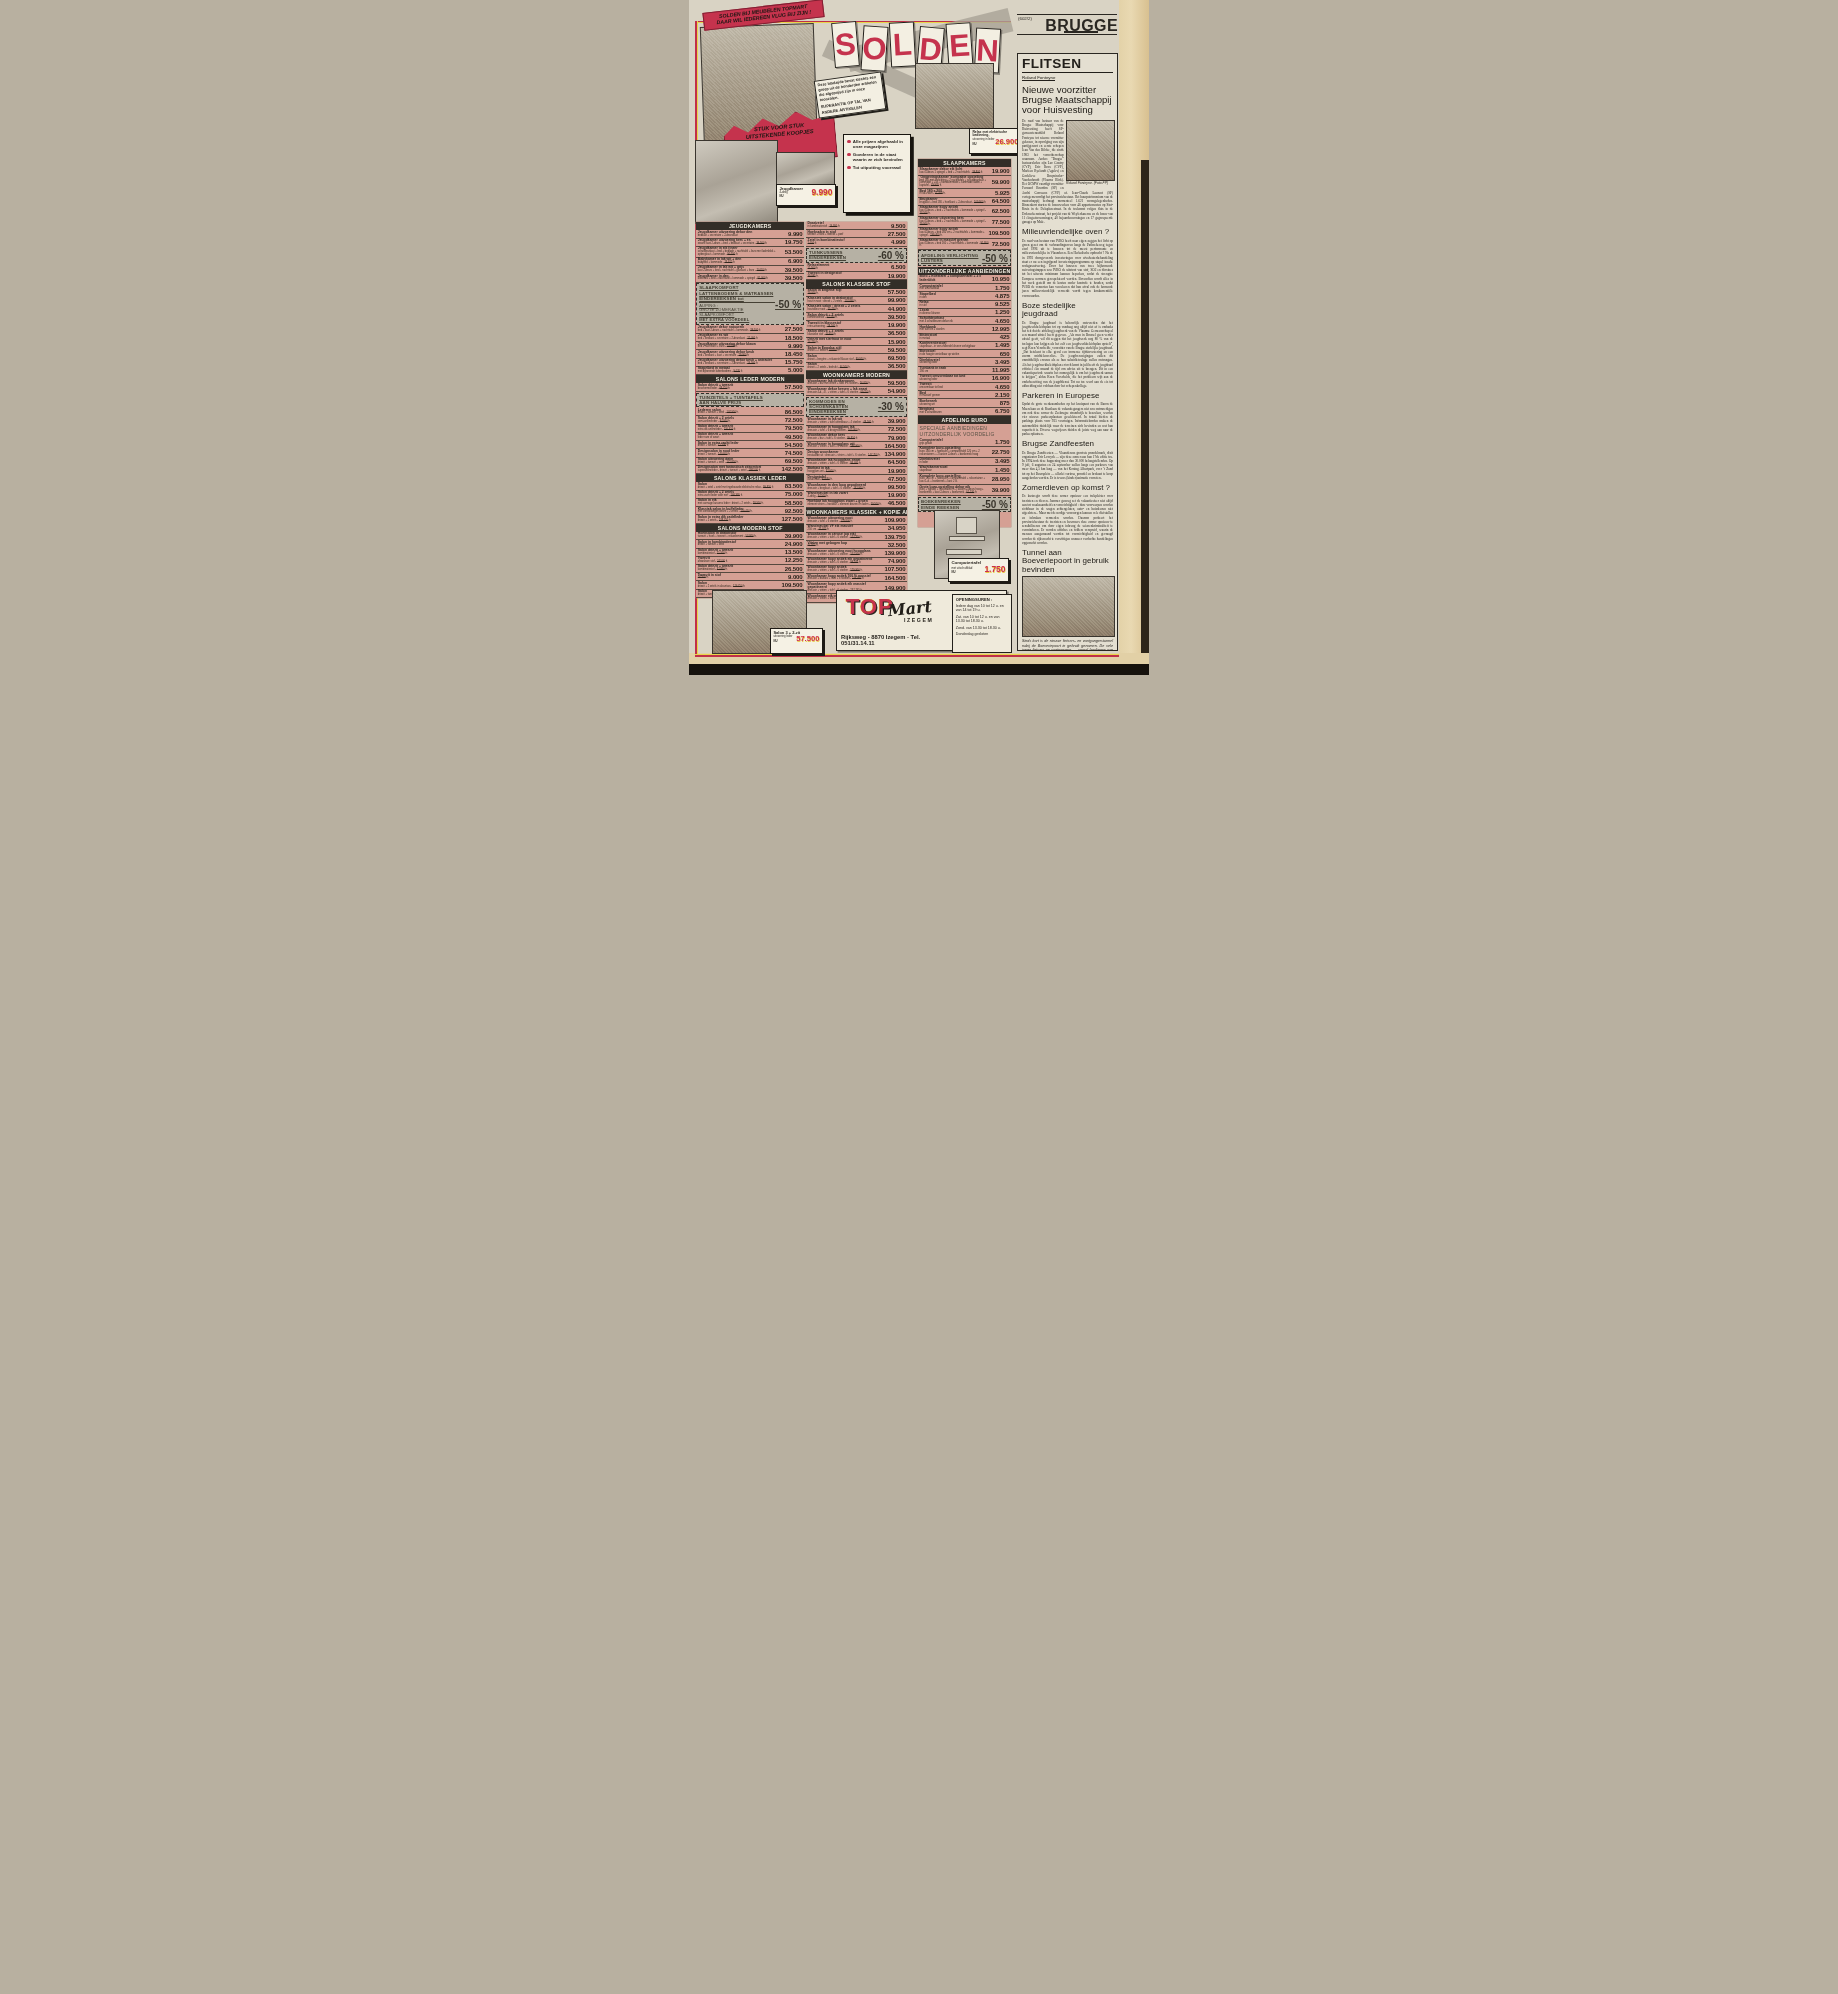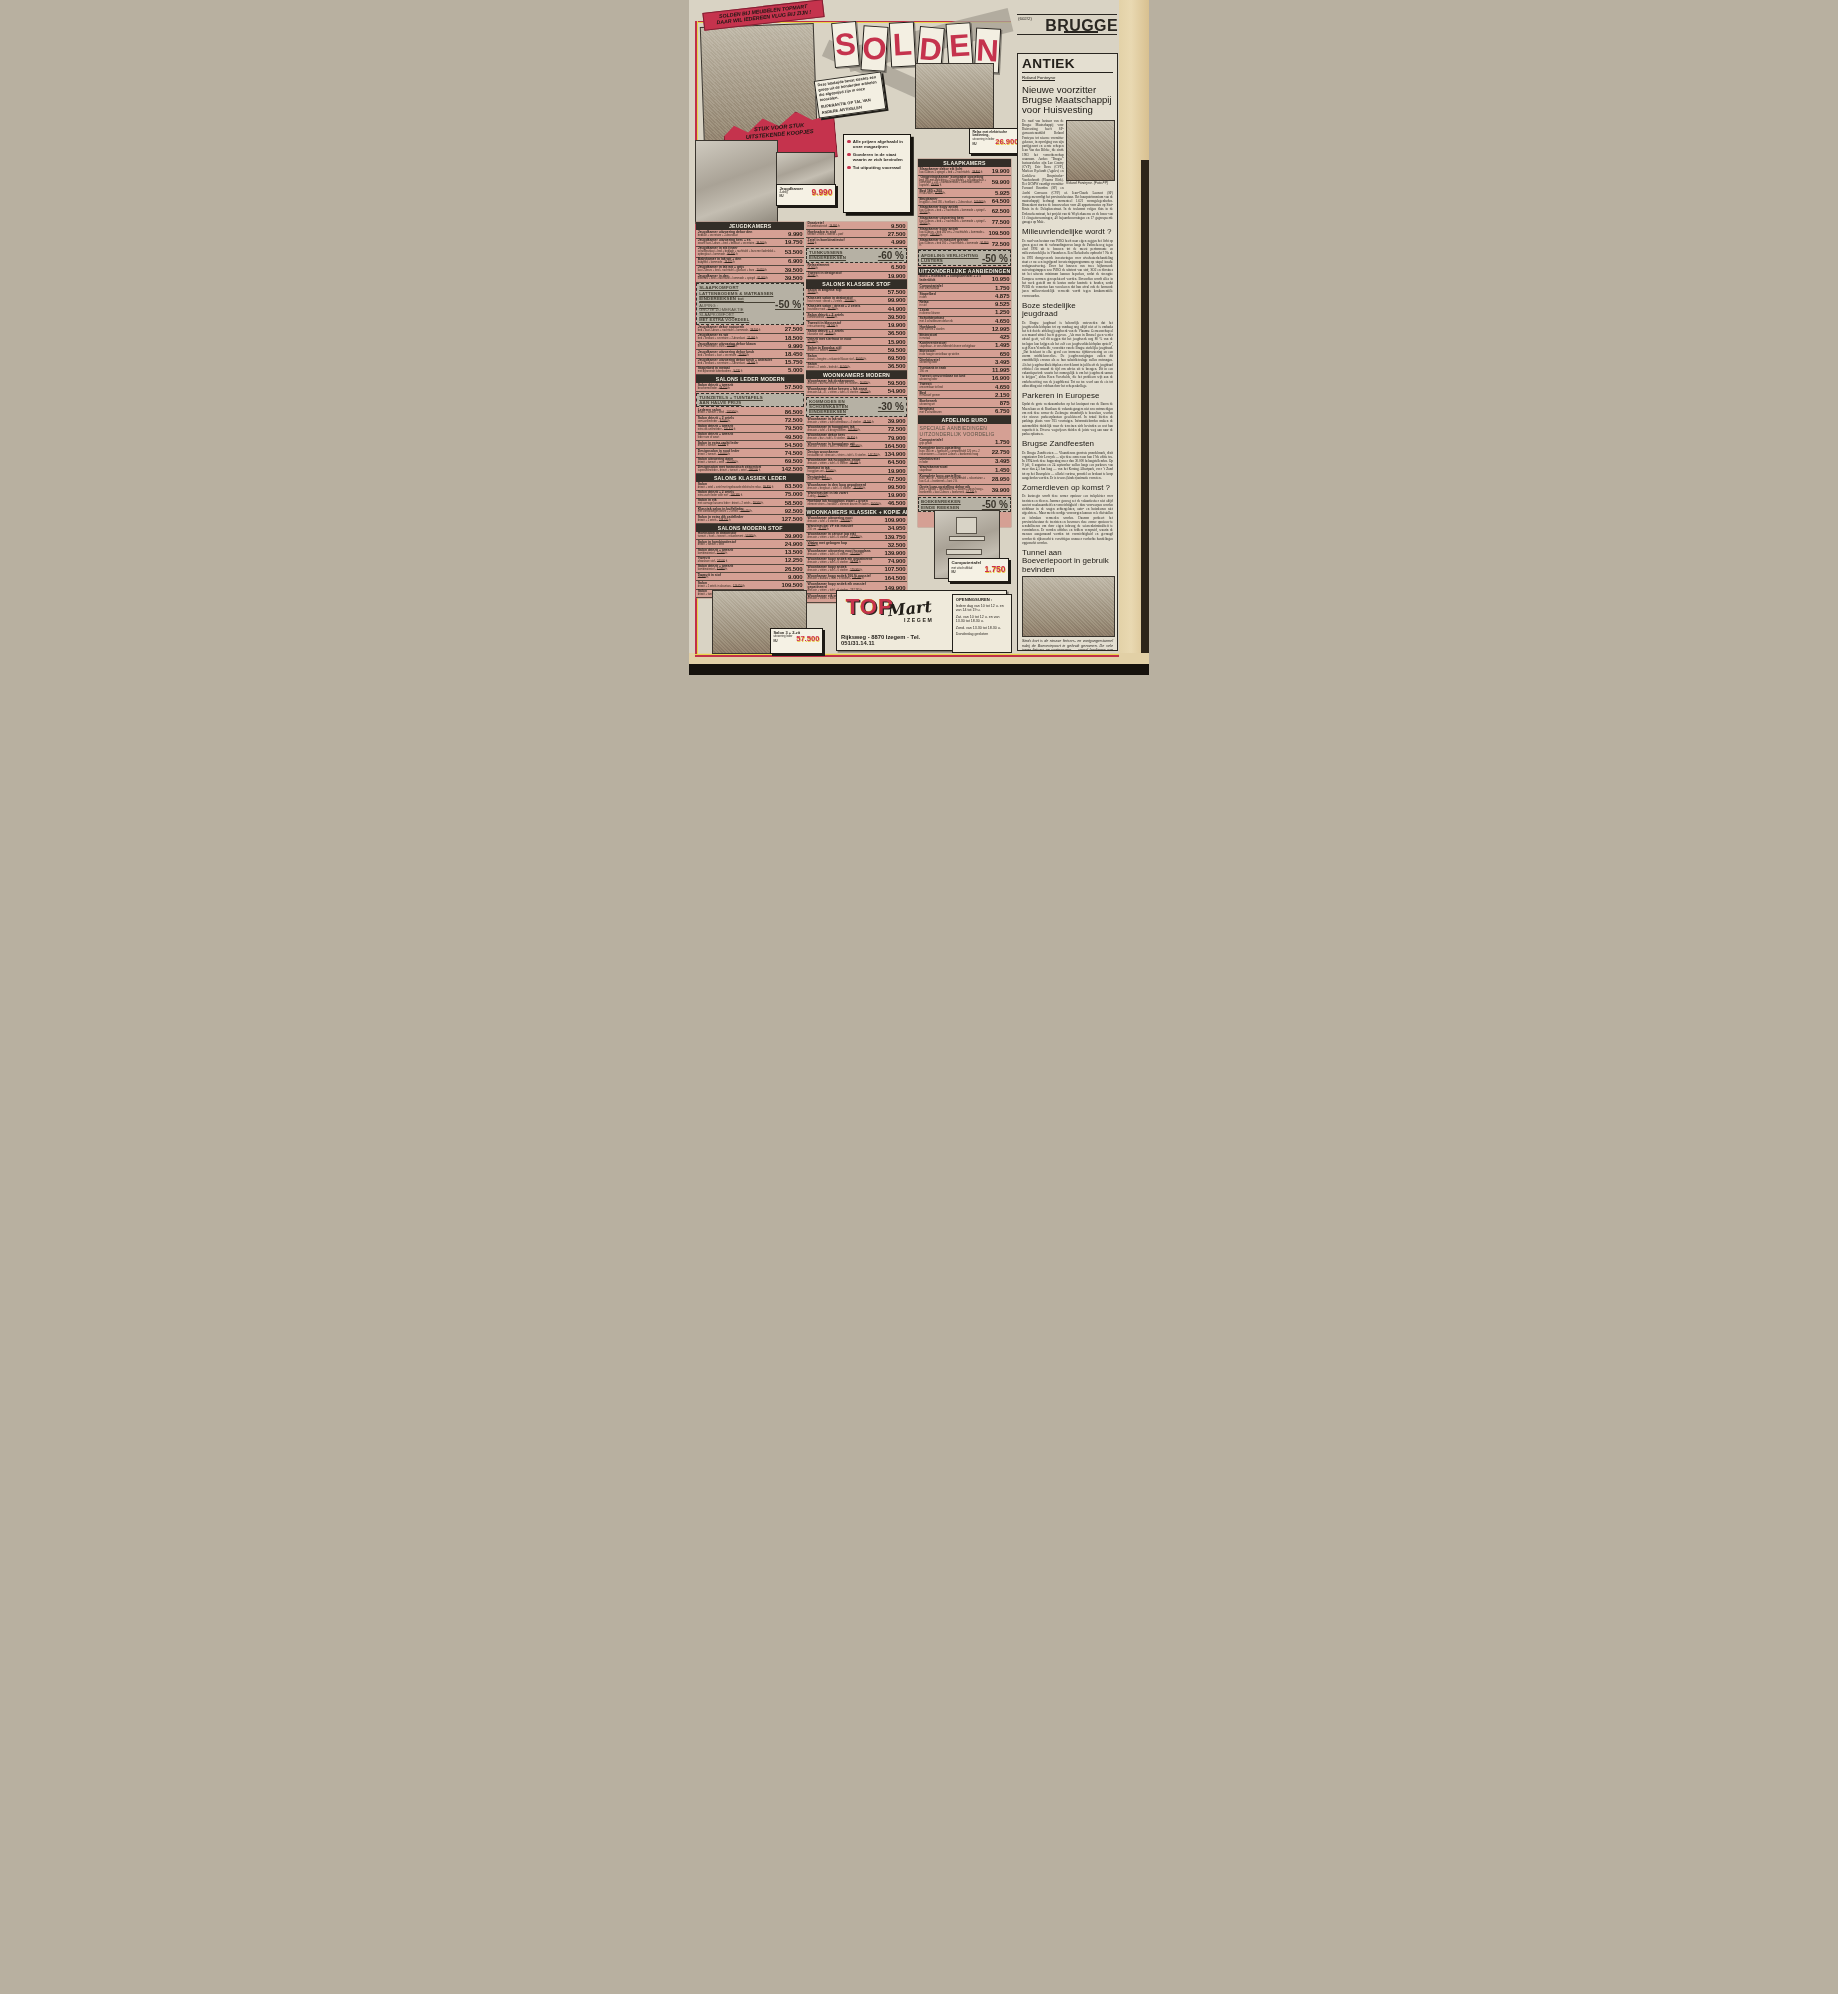--- a/index.html
+++ b/index.html
@@ -1024,30 +1024,30 @@
     <div class="hours-title">OPENINGSUREN :</div>
     <div id="hours-list">
         <div class="hline">Iedere dag van 10 tot 12 u. en van 14 tot 19 u.</div>
         <div class="hline">Zat. van 10 tot 12 u. en van 13.30 tot 18.30 u.</div>
         <div class="hline">Zond. van 13.30 tot 18.30 u.</div>
         <div class="hline">Donderdag gesloten</div>
       </div>
   </div>
 
   <div class="news-panel">
-    <div class="flitsen">ANTIEK</div>
+    <div class="flitsen">FLITSEN</div>
     <div class="byline">Roland Fonteyne</div>
     <div id="articles">
         <div class="news-h1">Nieuwe voorzitter Brugse Maatschappij voor Huisvesting</div>
         <div class="figure-r">
           <div class="photo photo-box"></div>
           <div class="figcap">Roland Fonteyne. (Foto FP)</div>
         </div>
         <p class="news-p">De raad van bestuur van de Brugse Maatschappij voor Huisvesting heeft SP-gemeenteraadslid Roland Fonteyne tot nieuwe voorzitter gekozen, in opvolging van zijn partijgenoot en eerste schepen Jean Van den Bilcke, die sinds 1983 het voorzitterschap waarnam. Andere “Brugse” bestuursleden zijn Luc Goutry (CVP), Eric Roos (CVP), Marleen Ryelandt (Agalev) en Godelieve Bruyninckx-Vandenhondt (Vlaams Blok). Het OCMW vaardigt voorzitter Fernand Bourdon (SP) en André Goossens (CVP) af. Jean-Claude Laurent (SP) vertegenwoordigt het provinciebestuur. Het huurpatrimonium van de maatschappij bedraagt momenteel 1.621 woongelegenheden. Binnenkort starten de bouwwerken voor 46 appartementen op Sint-Kruis in de Delaplacestraat. In de toekomst volgen flats in de Dokwerkersstraat, het projekt van de Weylerkazerne en de bouw van 11 ééngezinswoningen, 40 bejaardenwoningen en 17 gegroepeerde garages op Male.</p>
-        <div class="news-h2">Milieuvriendelijke wordt ?</div>
+        <div class="news-h2">Milieuvriendelijke oven ?</div>
         <p class="news-p">De raad van bestuur van IVBO heeft naar eigen zeggen het licht op groen gezet om de verbrandingsoven langs de Pathoekeweg tegen eind 1996 uit te bouwen tot de meest performante en milieuvriendelijke in Vlaanderen. Een Herkulische opdracht ? Na de in 1993 doorgevoerde investeringen voor afvalwaterbehandeling staat er nu een ingrijpend investeringsprogramma op stapel inzake rookgaszuivering. Door het bouwen van twee bijkomende zuiveringstrappen zou IVBO de uitstoot van stof, SO2 en dioxines tot het uiterste minimum kunnen beperken, zodat de strengste Europese normen gerespekteerd worden. Bovendien wordt alles in het werk gesteld om de kosten onder kontrole te houden, zodat IVBO de vennoten kan verzekeren dat hun afval ook de komende jaren milieuvriendelijk verwerkt wordt tegen konkurrentiële voorwaarden.</p>
         <div class="news-h2">Boze stedelijke jeugdraad</div>
         <p class="news-p">De Brugse jeugdraad is behoorlijk ontevreden dat het jeugdwerkbeleidsplan tot op vandaag nog altijd niet af is ondanks het feit dat de afdeling jeugdwerk van de Vlaamse Gemeenschap al een maand uitstel heeft gegeven. „Als men in Brussel geen verder uitstel geeft, wil dit zeggen dat het jeugdwerk nog 80 % van de toelagen kan krijgen als het zelf een jeugdwerkbeleidsplan opstelt”, zegt Koen Verschelde, voorzitter van de Brugse stedelijke jeugdraad. „Dat betekent in elke geval een immense tijdsinvestering en een enorm middelenverlies. De jeugdverenigingen zullen dit onmiddellijk ervaren als ze hun subsidietoelage zullen ontvangen. Als het jeugdwerkbeleidsplan er toch komt in juli heeft de jeugdraad officieel één maand de tijd om advies uit te brengen. Dit in een vakantieperiode waarin het onmogelijk is om het jeugdwerk samen te krijgen”, aldus Koen Verschelde, die het probleem wijt aan de onderbezetting van de jeugddienst. Tot nu toe werd aan de eis tot uitbreiding niet voldaan door het schepenkollege.</p>
         <div class="news-h2">Parkeren in Europese</div>
         <p class="news-p">Opdat de grote werkzaamheden op het kruispunt van de Baron de Maerelaan en de Kustlaan de vakantiegangers niet zou ontmoedigen om ook deze zomer de Zeebrugse strandwijk te bezoeken, werden vier nieuwe parkeerplaatsen geselekteerd. In totaal bieden de parkings plaats voor 935 voertuigen. Informatieborden maken de automobilist duidelijk waar de terreinen zich bevinden en wat hun capaciteit is. Diverse wegwijzers duiden de juiste weg aan naar de parkeerplaatsen.</p>
         <div class="news-h2">Brugse Zandfeesten</div>
         <p class="news-p">De Brugse Zandfeesten — Vlaanderens grootste prondelmark, dixit organizator Eric Lowyck — zijn deze zomer aan hun 17de editie toe. In 1994 trok deze happening meer dan 30.000 belangstellenden. Op 9 juli, 6 augustus en 24 september zullen langs een parkoers van meer dan 4,5 km lang — van het Koning Albertpark, over ’t Zand tot op het Beursplein — allerlei curiosa, prondel en brokant te koop aangeboden worden. Er is tevens (kinder)animatie voorzien.</p>
         <div class="news-h2">Zomerdieven op komst ?</div>
         <p class="news-p">De kustregio wordt deze zomer opnieuw een trekpleister voor toeristen en dieven. Jammer genoeg zet de vakantiesfeer niet altijd aan tot waakzaamheid en voorzichtigheid : dure voorwerpen worden zichtbaar in de wagen achtergelaten, auto- en huisdeuren niet afgesloten... Maar met de nodige voorzorgen kunnen vele diefstallen en inbraken vermeden worden. Daarom probeert het provinciebestuur de toeristen en bewoners deze zomer opnieuw te sensibilizeren om door eigen inbreng de seizoenkriminaliteit te verminderen. Er worden affiches en folders verspreid, waarin de mensen aangemaand worden tot voorzichtigheid en gevraagd worden de rijkswacht te verwittigen wanneer verdachte handelingen opgemerkt worden.</p>
         <div class="news-h2">Tunnel aan Boeveriepoort in gebruik bevinden</div>

